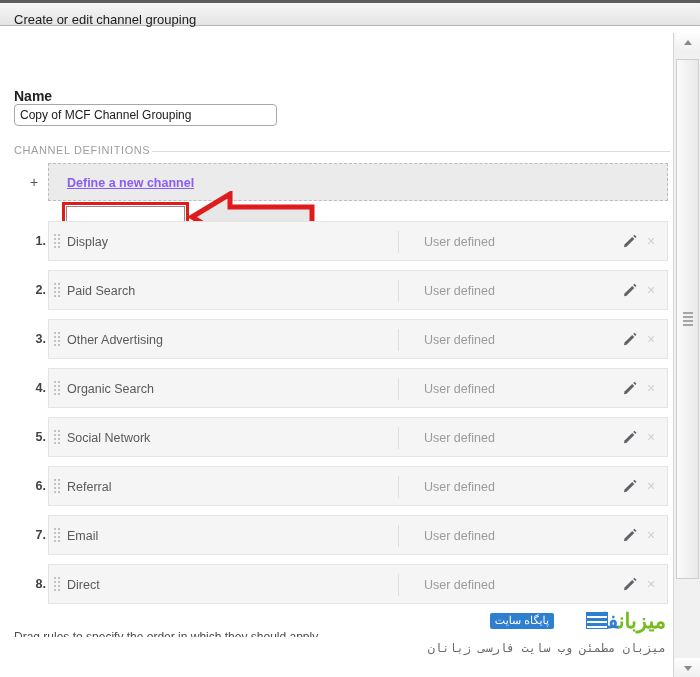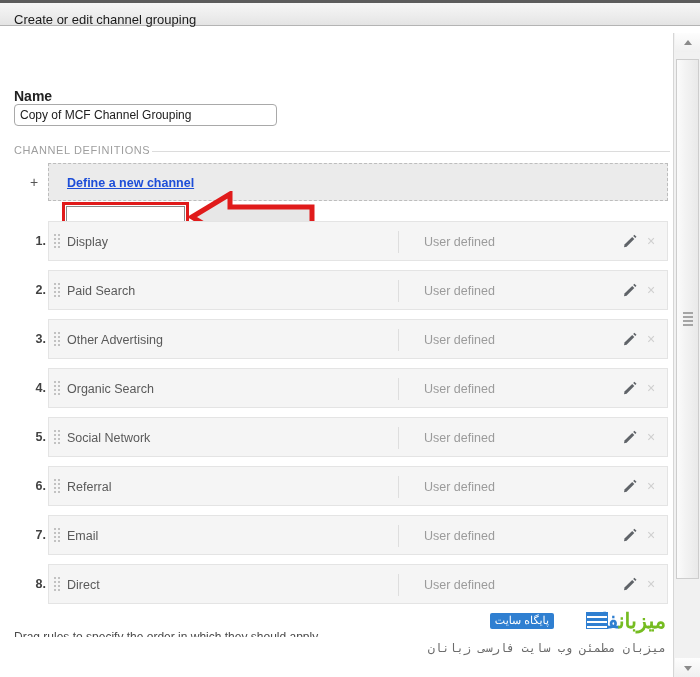--- a/index.html
+++ b/index.html
@@ -127,21 +127,21 @@
     top: 142px;
     font-size: 14px;
     color: #555555;
     line-height: 14px;
   }
   .define-link {
     position: absolute;
     left: 67px;
     top: 143px;
     font-size: 12.5px;
-    color: #1d4ed8;
+    color: #8b5cf6;
     text-decoration: underline;
     font-weight: bold;
     white-space: nowrap;
     cursor: pointer;
   }
   
   .red-box {
     position: absolute;
     left: 62px;
     top: 169px;

